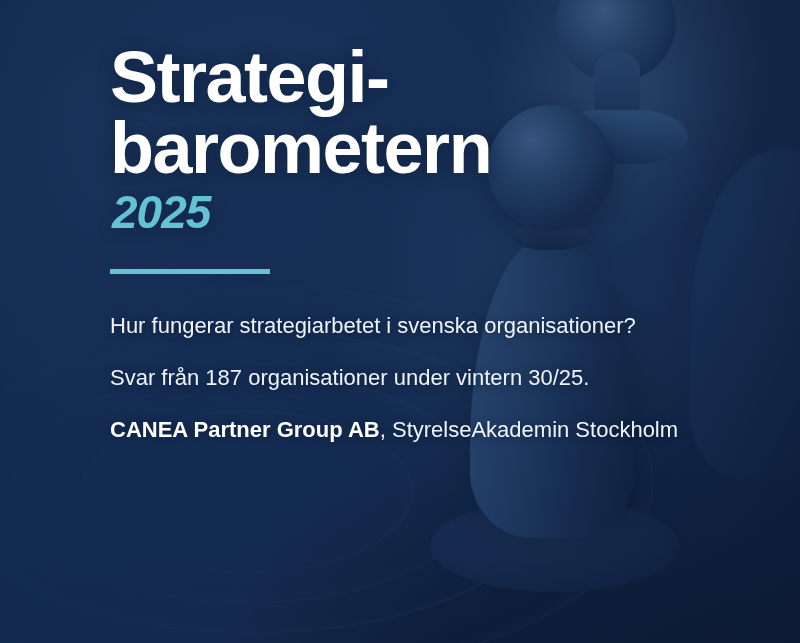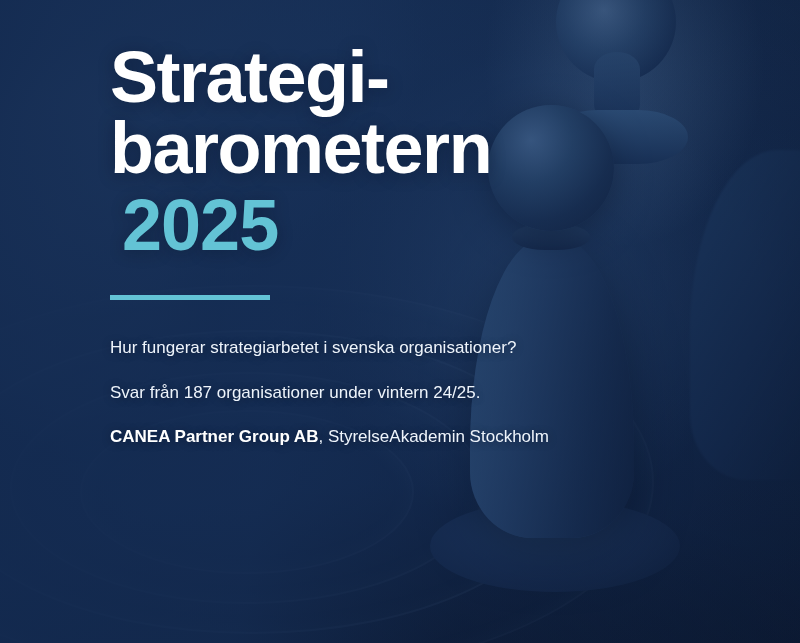--- a/index.html
+++ b/index.html
@@ -148,38 +148,39 @@
     padding-top: 42px;
     font-size: 72px;
     line-height: 0.98;
     font-weight: bold;
     letter-spacing: -1.5px;
     color: #ffffff;
     text-shadow: 0 2px 16px rgba(4,12,28,0.35);
   }
   .title .line2 { display: block; }
   .year {
-    margin: 6px 0 0 12px;
-    font-size: 72px;
+    margin: 6px 0 0 2px;
+    font-size: 46px;
     line-height: 1.0;
     font-weight: bold;
     letter-spacing: -1px;
     color: #63c3d5;
     text-shadow: 0 2px 16px rgba(4,12,28,0.3);
+    font-style: italic;
   }
   .rule {
     width: 160px;
     height: 5px;
     background: #63c3d5;
     margin: 34px 0 36px 0;
     border: 0;
   }
   .body-text p {
     margin: 16px 0 20px 0;
-    font-size: 17px;
+    font-size: 22px;
     line-height: 1.45;
     color: #eef4fb;
     font-weight: 400;
     text-shadow: 0 1px 8px rgba(4,12,28,0.4);
   }
   .body-text p.tight { margin-bottom: 0; }
   .body-text strong { font-weight: bold; color: #ffffff; }
 </style>
 </head>
 <body>
@@ -208,20 +209,20 @@
     <h1 class="title">
       <span>Strategi-</span>
       <span class="line2">barometern</span>
     </h1>
     <div class="year">2025</div>
 
     <hr class="rule">
 
     <div class="body-text">
       <p>Hur fungerar strategiarbetet i svenska organisationer?</p>
-      <p>Svar från 187 organisationer under vintern 24/25.</p>
+      <p>Svar från 187 organisationer under vintern 30/25.</p>
       <p class="tight">
         <strong>CANEA Partner Group AB</strong><span>, StyrelseAkademin Stockholm</span>
       </p>
     </div>
   </div>
 
 </div>
 
 </body></html>

